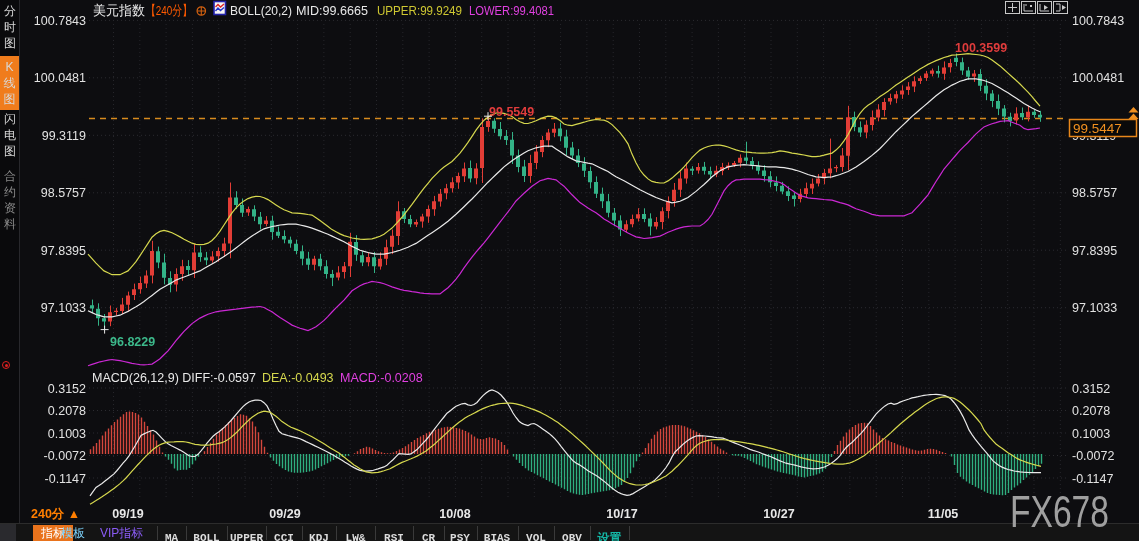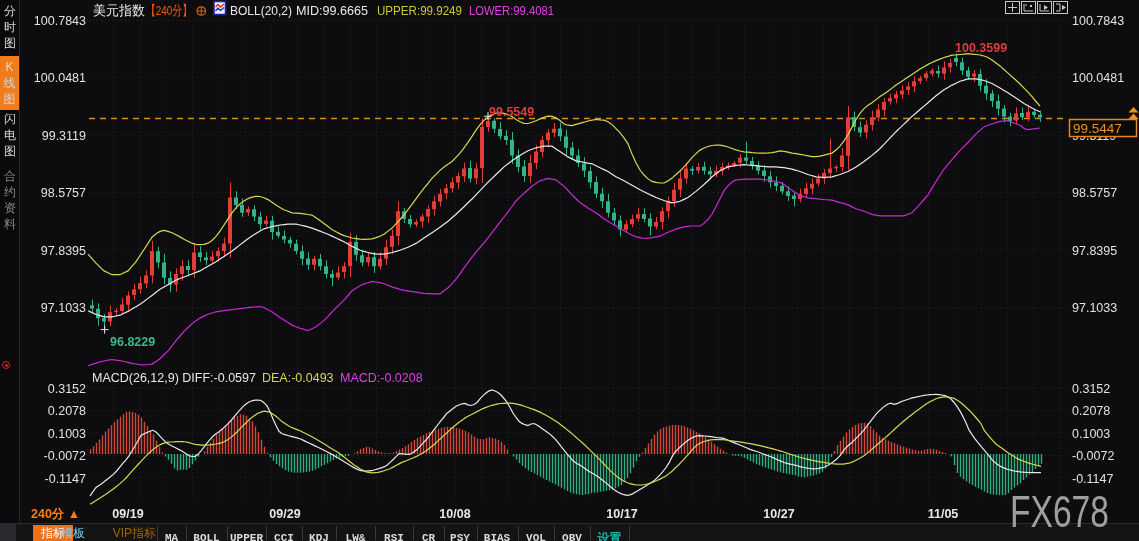--- a/index.html
+++ b/index.html
@@ -119,21 +119,21 @@
 <div class="vt" style="top:56px;background:#f07c1c;padding:3px 0;width:19px;left:0">K<br>线<br>图</div>
 <div class="vt" style="top:111px">闪<br>电<br>图</div>
 <div class="vt" style="top:168px;color:#8a8a8a">合<br>约<br>资<br>料</div>
 <div style="position:absolute;top:361px;left:2px;width:8px;height:8px;border:1.5px solid #e02020;border-radius:50%"></div>
 <div style="position:absolute;top:363.5px;left:4.5px;width:3px;height:3px;background:#e02020;border-radius:50%"></div>
 </div>
 <div id="tb">
 <span style="position:absolute;left:0;top:0;width:16px;height:18px;background:#2a2a2e"></span>
 <span style="position:absolute;left:33px;top:1px;width:40px;height:16px;background:#e9731c;color:#fff;text-align:center;font-size:12px;line-height:16px">指标</span>
 <span style="position:absolute;left:61px;top:1px;width:37px;color:#7dd3fc;font-size:12px;line-height:16px">模板</span>
-<span style="position:absolute;left:100px;top:1px;width:56px;text-align:right;color:#a16207;font-size:12px;line-height:16px">VIP指标</span>
+<span style="position:absolute;left:100px;top:1px;width:56px;text-align:left;color:#8b5cf6;font-size:12px;line-height:16px">VIP指标</span>
 <i style="left:157px"></i>
     <i style="left:186px"></i>
     <i style="left:227px"></i>
     <i style="left:266px"></i>
     <i style="left:302px"></i>
     <i style="left:336px"></i>
     <i style="left:375px"></i>
     <i style="left:413px"></i>
     <i style="left:444px"></i>
     <i style="left:476.5px"></i>

